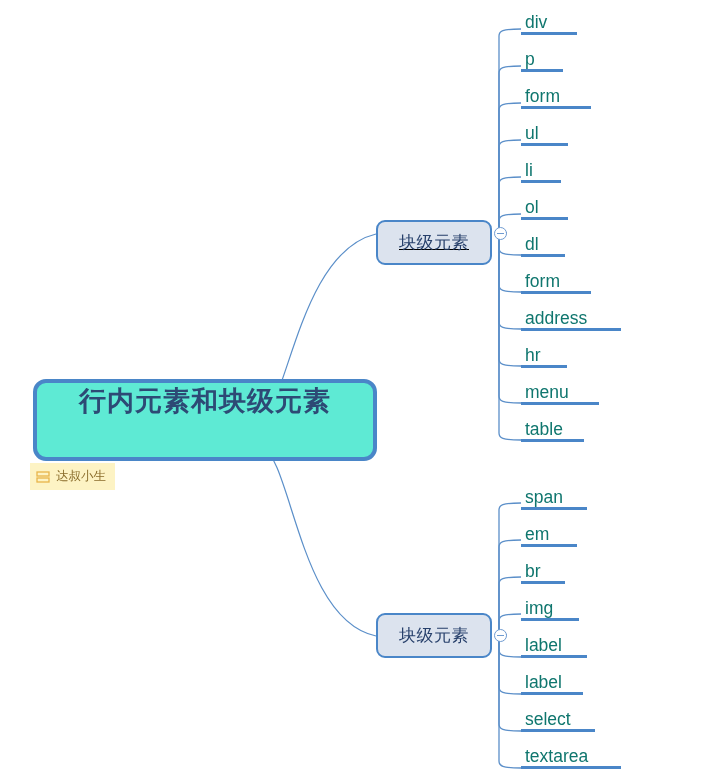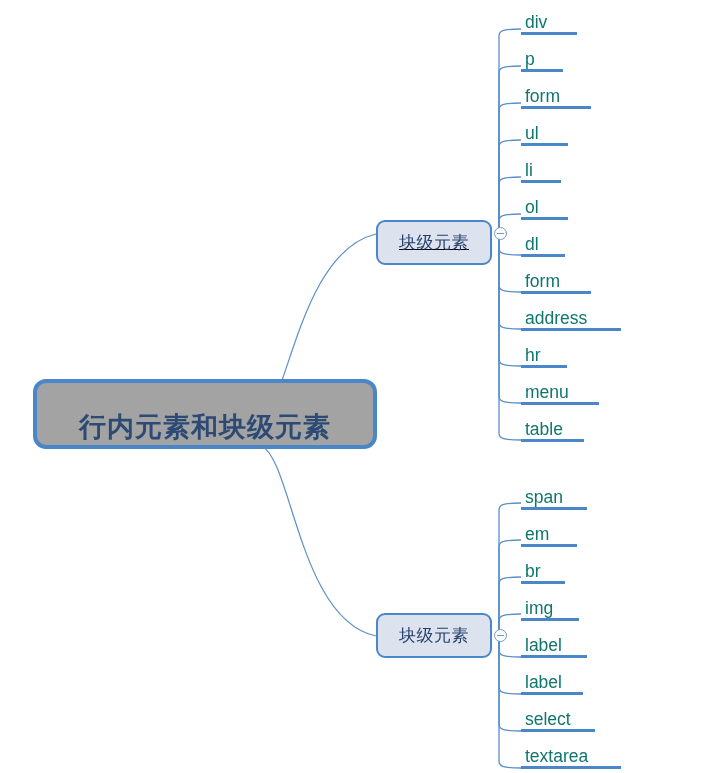--- a/index.html
+++ b/index.html
@@ -32,27 +32,27 @@
     height: 773px;
     pointer-events: none;
   }
 
   
   .root-node {
     position: absolute;
     left: 33px;
     top: 379px;
     width: 344px;
-    height: 70px;
-    box-sizing: border-box;
-    background: #a3a3a3;
+    height: 82px;
+    box-sizing: border-box;
+    background: #5eead4;
     border: 4px solid #4a86c8;
     border-radius: 13px;
     display: flex;
-    align-items: flex-end;
+    align-items: flex-start;
     justify-content: center;
   }
   .root-label {
     font-size: 27px;
     font-weight: bold;
     color: #2d4a75;
     letter-spacing: 1px;
     white-space: nowrap;
   }
 
@@ -190,20 +190,27 @@
       <path d="M 507,635 C 501,635 499,636 499,641 L 499,687 C 499,692 502,694 521,694"></path>
       <path d="M 507,635 C 501,635 499,636 499,641 L 499,724 C 499,729 502,731 521,731"></path>
       <path d="M 507,635 C 501,635 499,636 499,641 L 499,761 C 499,766 502,768 521,768"></path>
     </g>
   </svg>
 
   <div class="root-node">
     <span class="root-label">行内元素和块级元素</span>
   </div>
 
+  <div class="author-tag">
+    <svg class="tag-icon" viewBox="0 0 14 14" xmlns="http://www.w3.org/2000/svg">
+      <rect x="1" y="2" width="12" height="4" fill="#fdf3c4" stroke="#e8b44a" stroke-width="1.3"></rect>
+      <rect x="1" y="8" width="12" height="4" fill="#fdf3c4" stroke="#e8b44a" stroke-width="1.3"></rect>
+    </svg>
+    <span class="tag-label">达叔小生</span>
+  </div>
 
   <div class="branch-node" id="branch-block">
     <span class="branch-label">块级元素</span>
   </div>
   <div class="toggle" id="toggle-block"></div>
 
   <div class="branch-node" id="branch-inline">
     <span class="branch-label">块级元素</span>
   </div>
   <div class="toggle" id="toggle-inline"></div>

